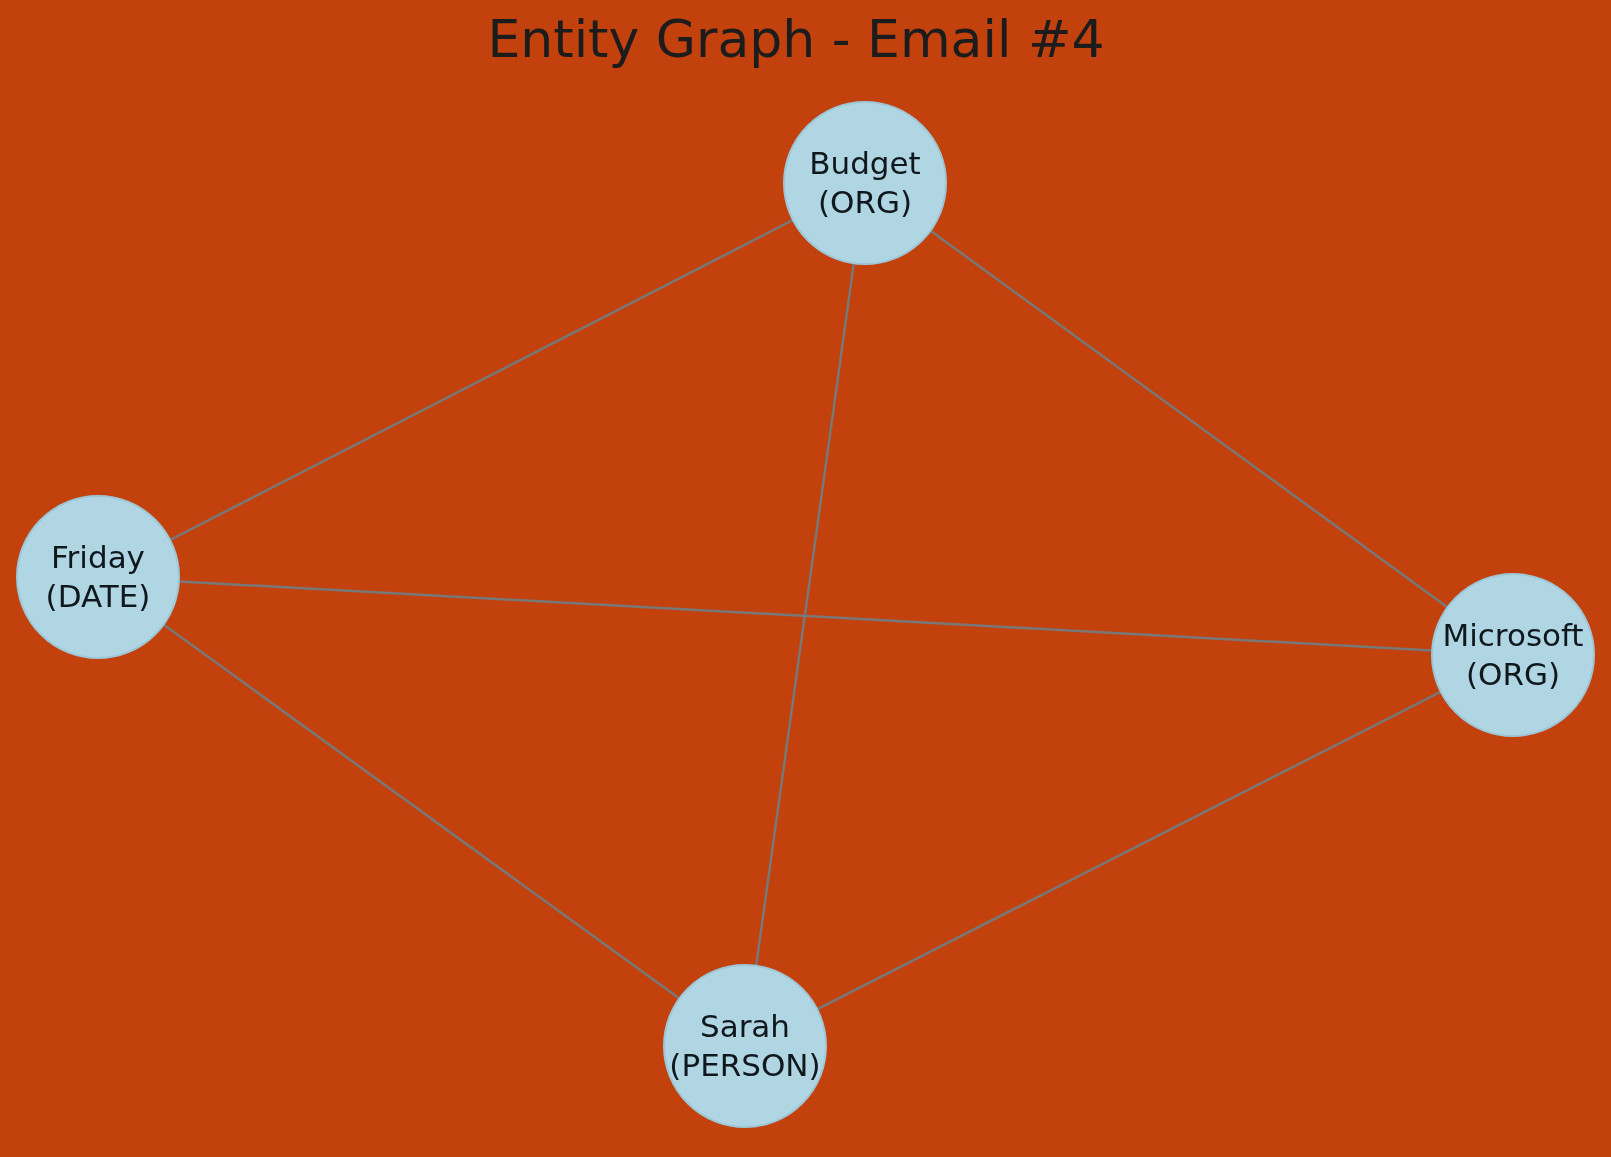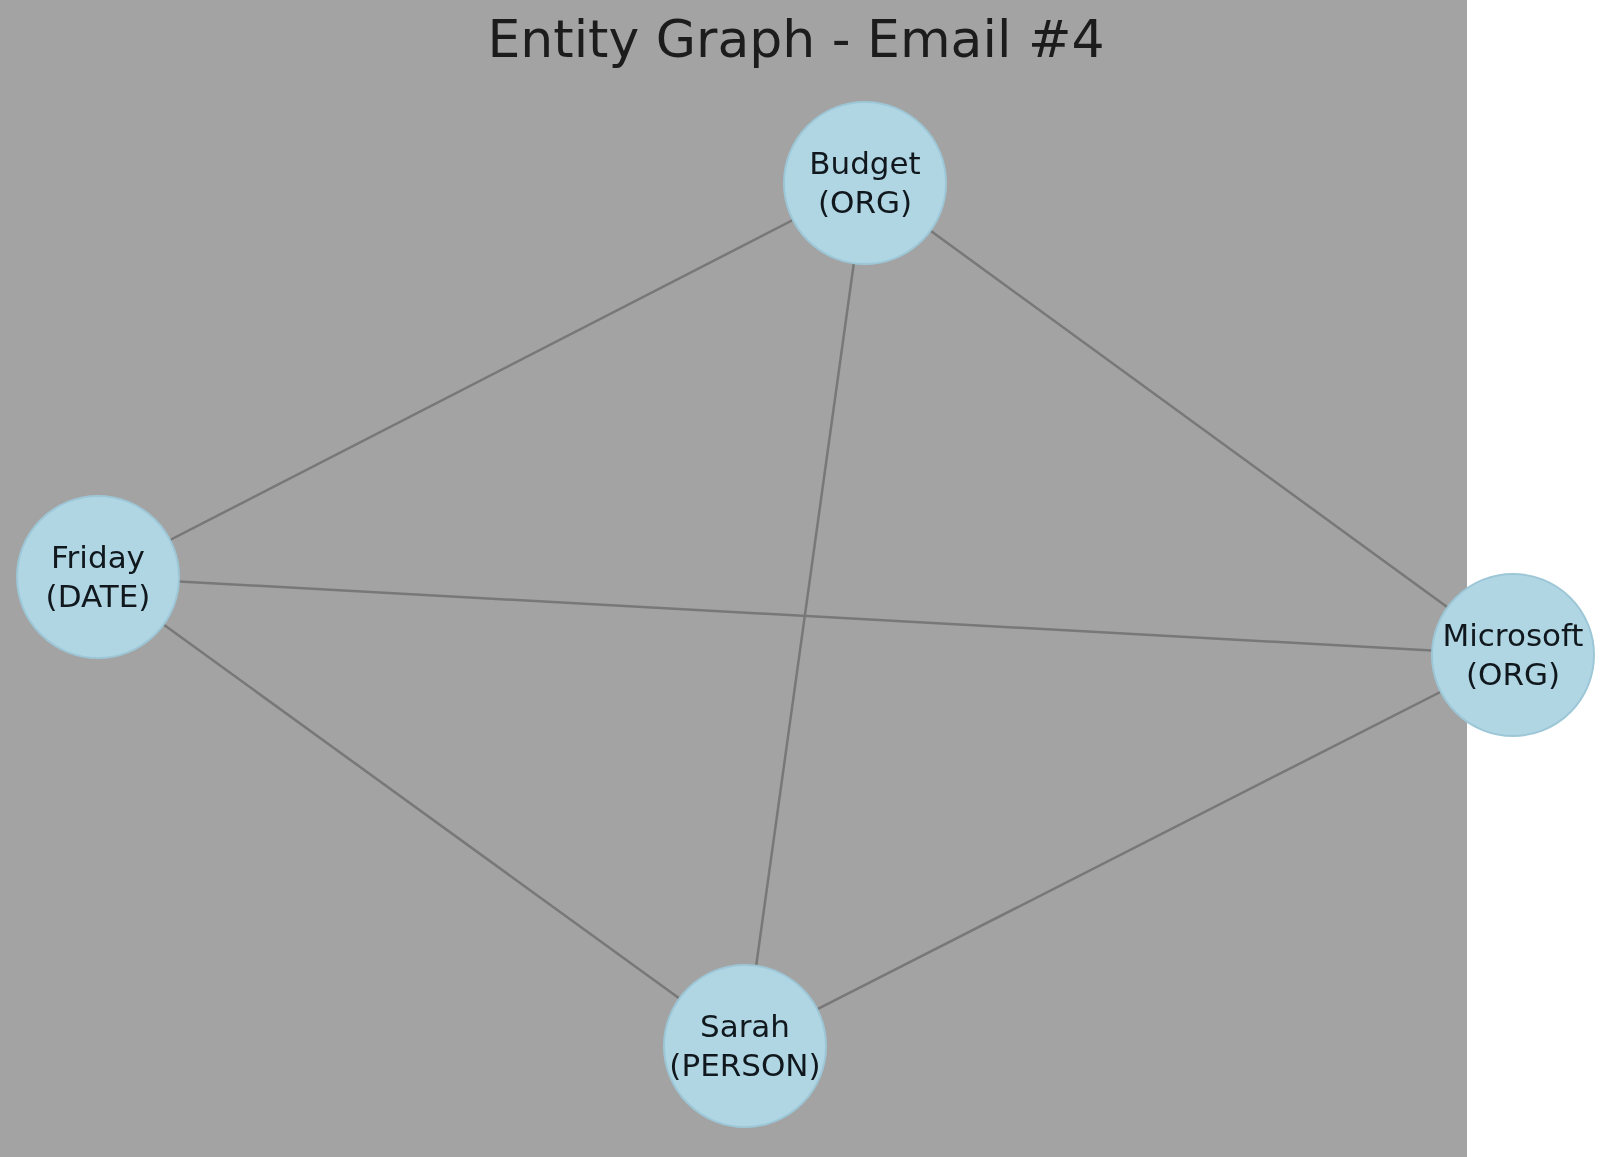--- a/index.html
+++ b/index.html
@@ -5,23 +5,23 @@
   html, body {
     margin: 0;
     padding: 0;
     background: #ffffff;
     width: 1611px;
     height: 1157px;
     overflow: hidden;
   }
   .figure {
     position: relative;
-    width: 1467px;
+    width: 1611px;
     height: 1157px;
-    background: #a3a3a3;
+    background: #c2410c;
     font-family: "DejaVu Sans", sans-serif;
   }
   .figure-title {
     position: absolute;
     top: 10px;
     left: 796px;
     transform: translateX(-50%);
     margin: 0;
     font-size: 52px;
     font-weight: 400;

